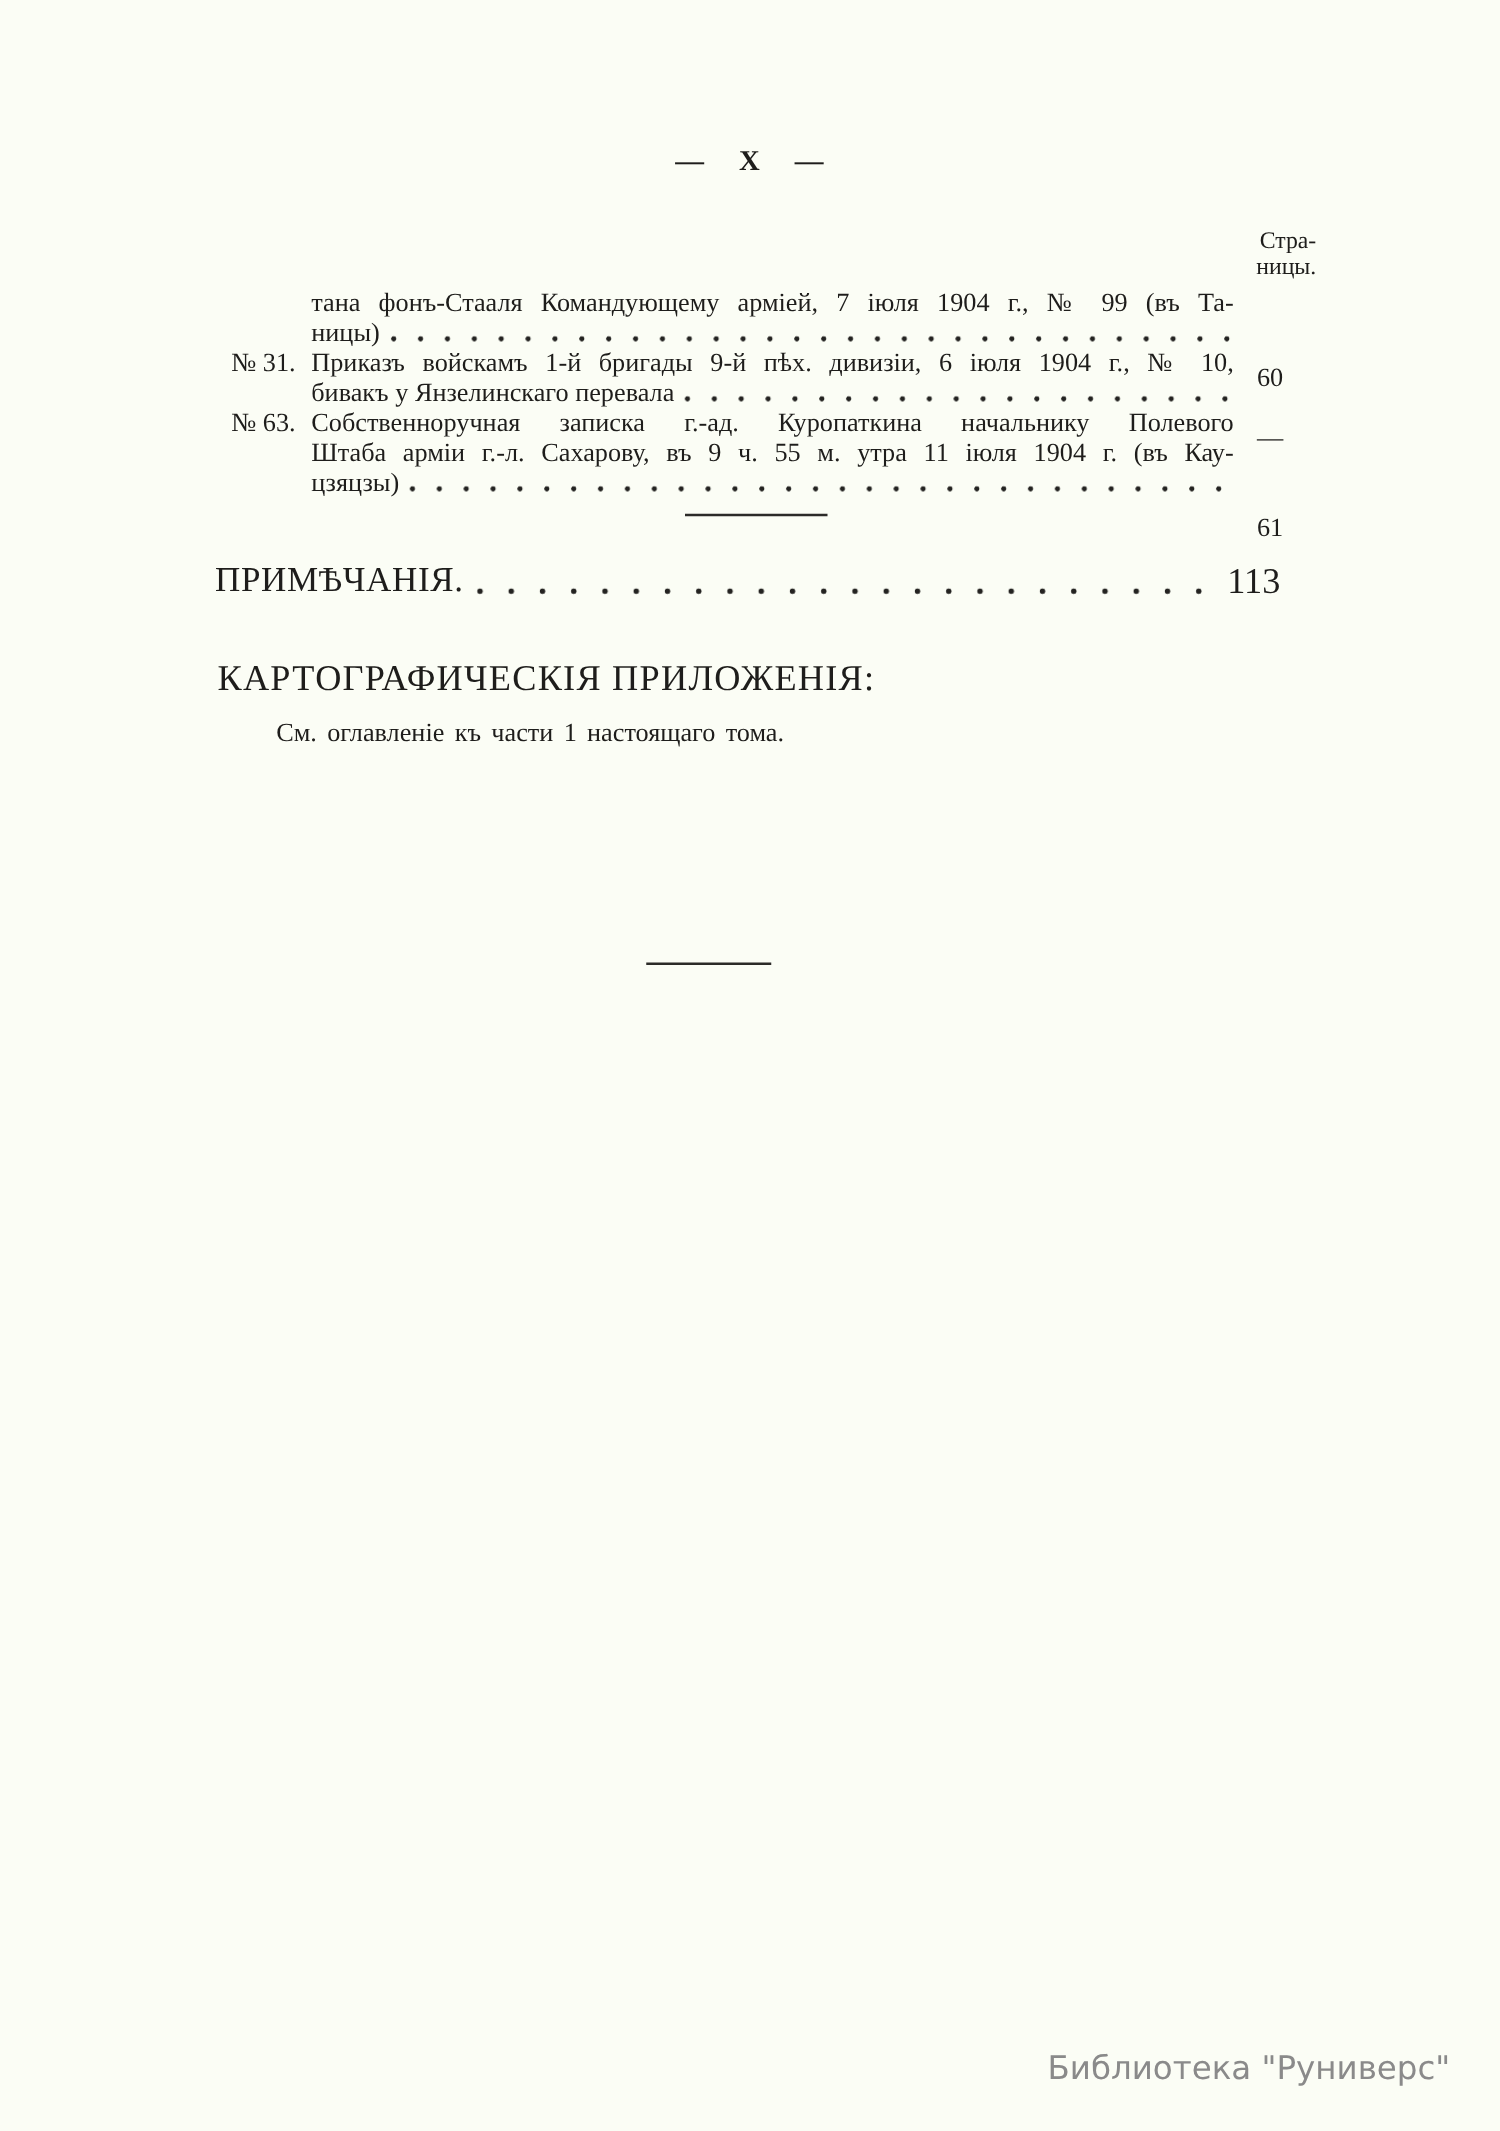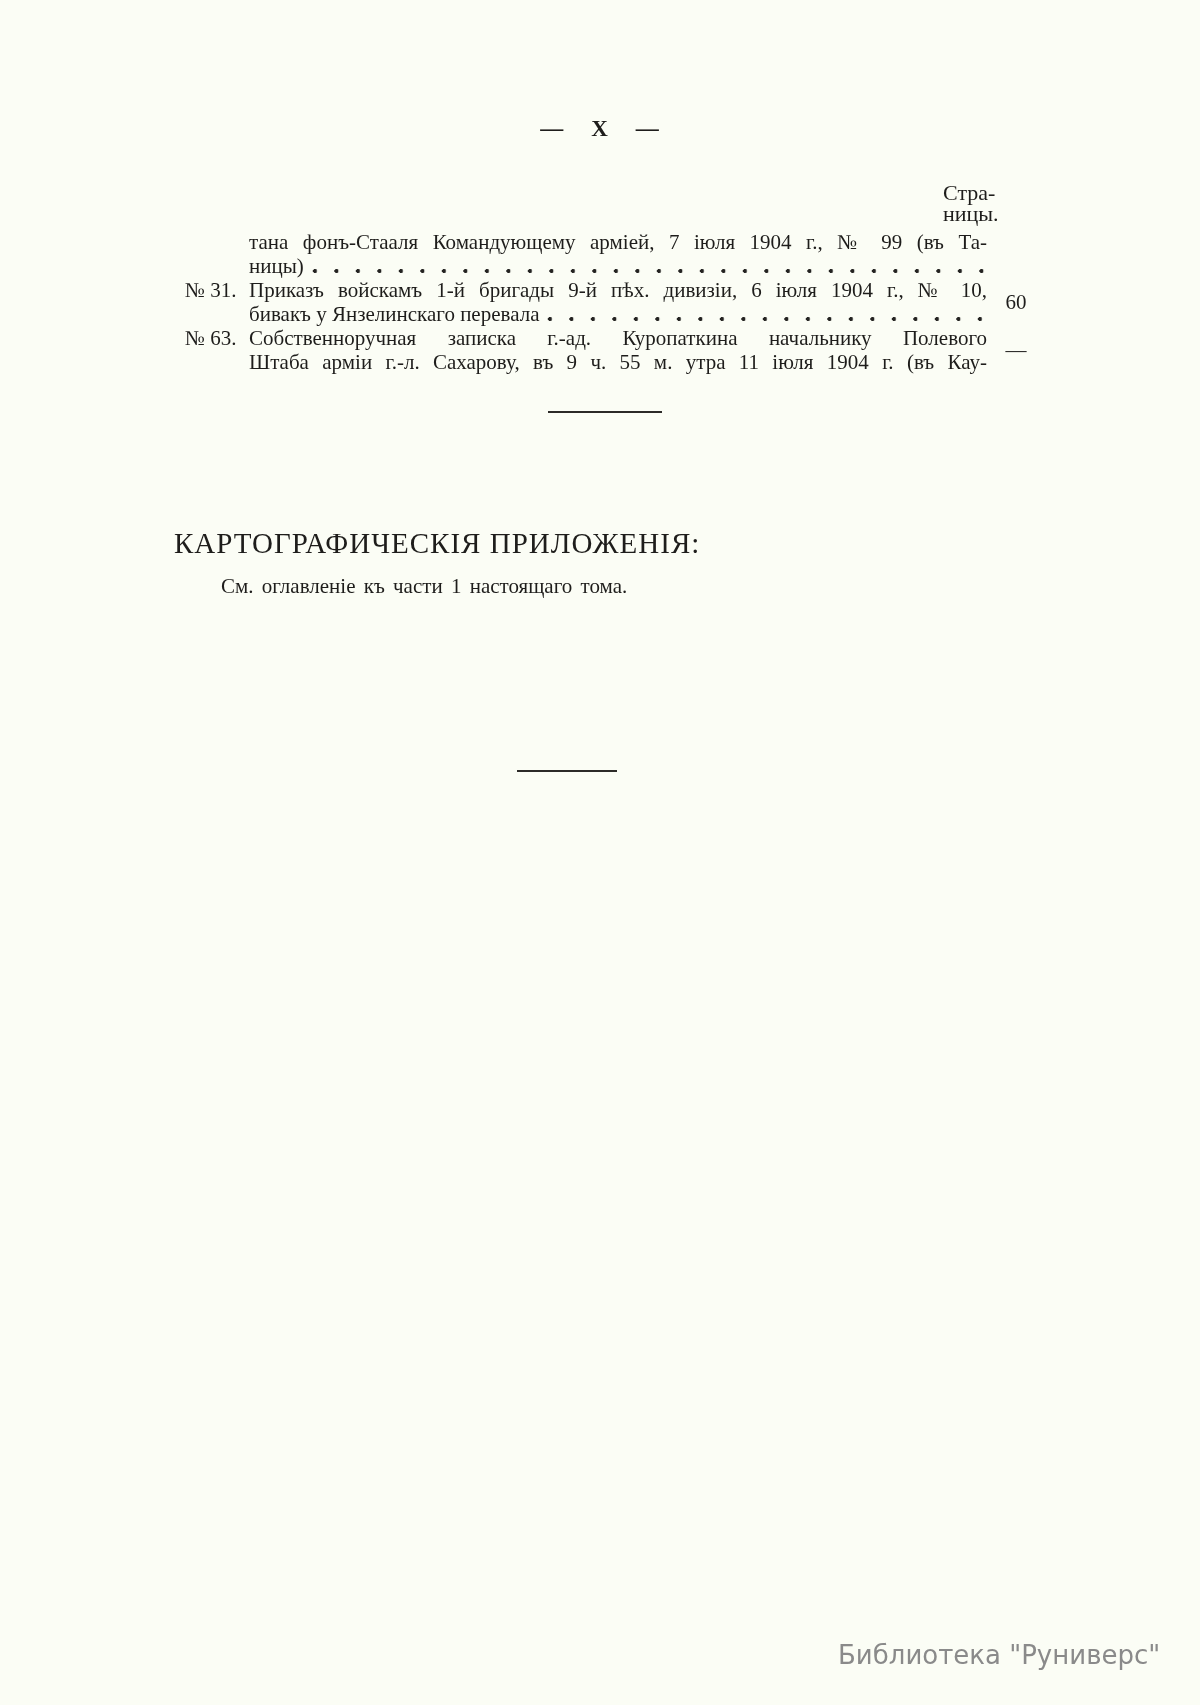--- a/index.html
+++ b/index.html
@@ -12,22 +12,22 @@
     overflow:hidden;
   }
   
   .running-head{
     position:absolute;top:116px;left:0;width:1200px;
     display:flex;justify-content:center;align-items:center;gap:27px;
     font-size:23px;font-weight:bold;letter-spacing:1px;
   }
   
   .pages-label{
-    position:absolute;top:182px;left:943px;width:90px;
-    text-align:left;font-size:22px;line-height:21px;
+    position:absolute;top:182px;left:963px;width:90px;
+    text-align:right;font-size:19px;line-height:21px;
   }
   
   .toc{
     position:absolute;left:185px;top:230px;width:860px;
     font-size:21px;line-height:24px;
   }
   .toc-row{display:flex;height:24px;justify-content:flex-end;}
   .toc-num{flex:0 0 64px;}
   .toc-text-full{
     flex:1 1 auto;
@@ -121,25 +121,36 @@
       <div class="toc-text-full">Собственноручная записка г.-ад. Куропаткина начальнику Полевого</div>
       <span class="toc-page"></span>
     </div>
 
     <div class="toc-row">
       <span class="toc-num"></span>
       <div class="toc-text-full">Штаба арміи г.-л. Сахарову, въ 9 ч. 55 м. утра 11 іюля 1904 г. (въ Кау-</div>
       <span class="toc-page"></span>
     </div>
 
+    <div class="toc-row">
+      <span class="toc-num"></span>
+      <div class="toc-text">цзяцзы)</div>
+      <div class="leader"></div>
+      <span class="toc-page">61</span>
+    </div>
 
   </div>
 
   <div class="rule-1"></div>
 
+  <div class="notes-row">
+    <span class="notes-title">ПРИМѢЧАНІЯ.</span>
+    <div class="notes-leader"></div>
+    <span class="notes-page">113</span>
+  </div>
 
   <div class="maps-title">КАРТОГРАФИЧЕСКІЯ ПРИЛОЖЕНІЯ:</div>
   <div class="maps-note">См. оглавленіе къ части 1 настоящаго тома.</div>
 
   <div class="rule-2"></div>
 
   <div class="watermark">Библиотека "Руниверс"</div>
 
 </div>
 

